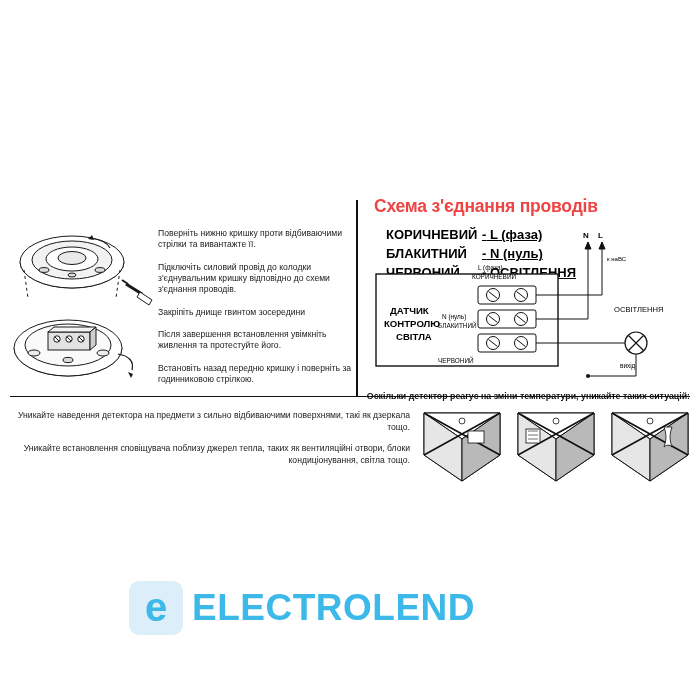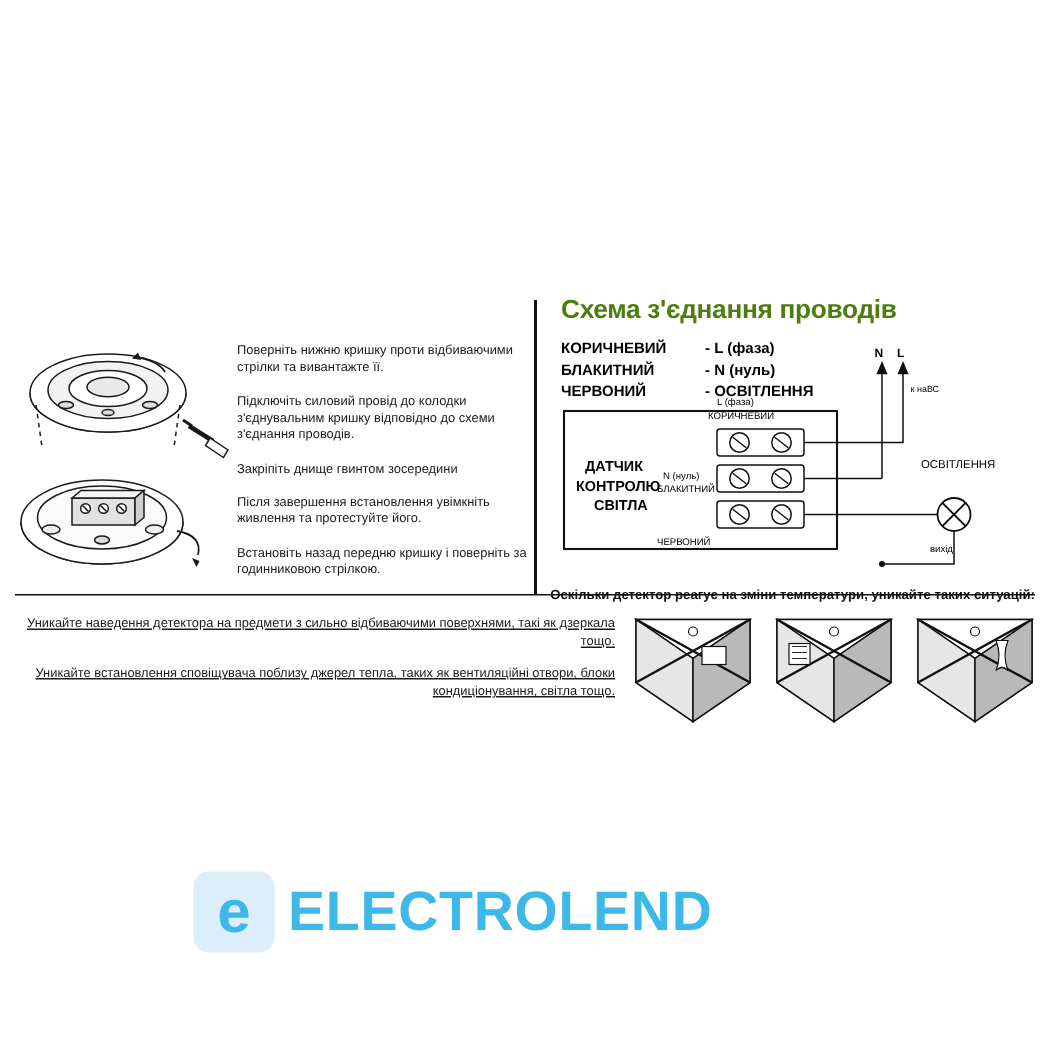--- a/index.html
+++ b/index.html
@@ -54,21 +54,21 @@
     font-weight: bold;
     letter-spacing: -0.2px;
     color: #000;
     margin: 0 0 8px 0;
     white-space: nowrap;
   }
   .title-right {
     font-size: 17.5px;
     font-weight: bold;
     letter-spacing: -0.2px;
-    color: #4d7c0f;
+    color: #ef4444;
     margin: 0 0 10px 0;
     padding-left: 14px;
     white-space: nowrap;
   }
 
   
   .steps {
     position: absolute;
     left: 148px;
     top: 32px;
@@ -93,27 +93,28 @@
   
   .wiring {
     position: absolute;
     left: 14px;
     top: 30px;
     width: 304px;
     height: 162px;
   }
   .legend {
     position: absolute;
-    left: 0px;
+    left: 12px;
     top: 0px;
-    font-size: 10px;
+    font-size: 13px;
     font-weight: bold;
     line-height: 1.45;
     color: #000;
     white-space: nowrap;
+    text-decoration: underline;
   }
   .legend .lt { display: inline-block; width: 96px; }
 
   
   .notes-wrap {
     position: absolute;
     left: 10px;
     top: 391px;
     width: 680px;
     height: 130px;
@@ -124,21 +125,21 @@
     font-weight: bold;
     color: #111;
     margin: 0 0 9px 0;
   }
   .notes {
     width: 400px;
     font-size: 8.6px;
     line-height: 1.35;
     color: #1a1a1a;
   }
-  .notes p { margin: 0 0 10px 0; text-decoration: underline; }
+  .notes p { margin: 0 0 10px 0; }
 
   .hrule {
     position: absolute;
     left: 10px;
     top: 396px;
     width: 680px;
     height: 1px;
     background: #111;
   }
 

